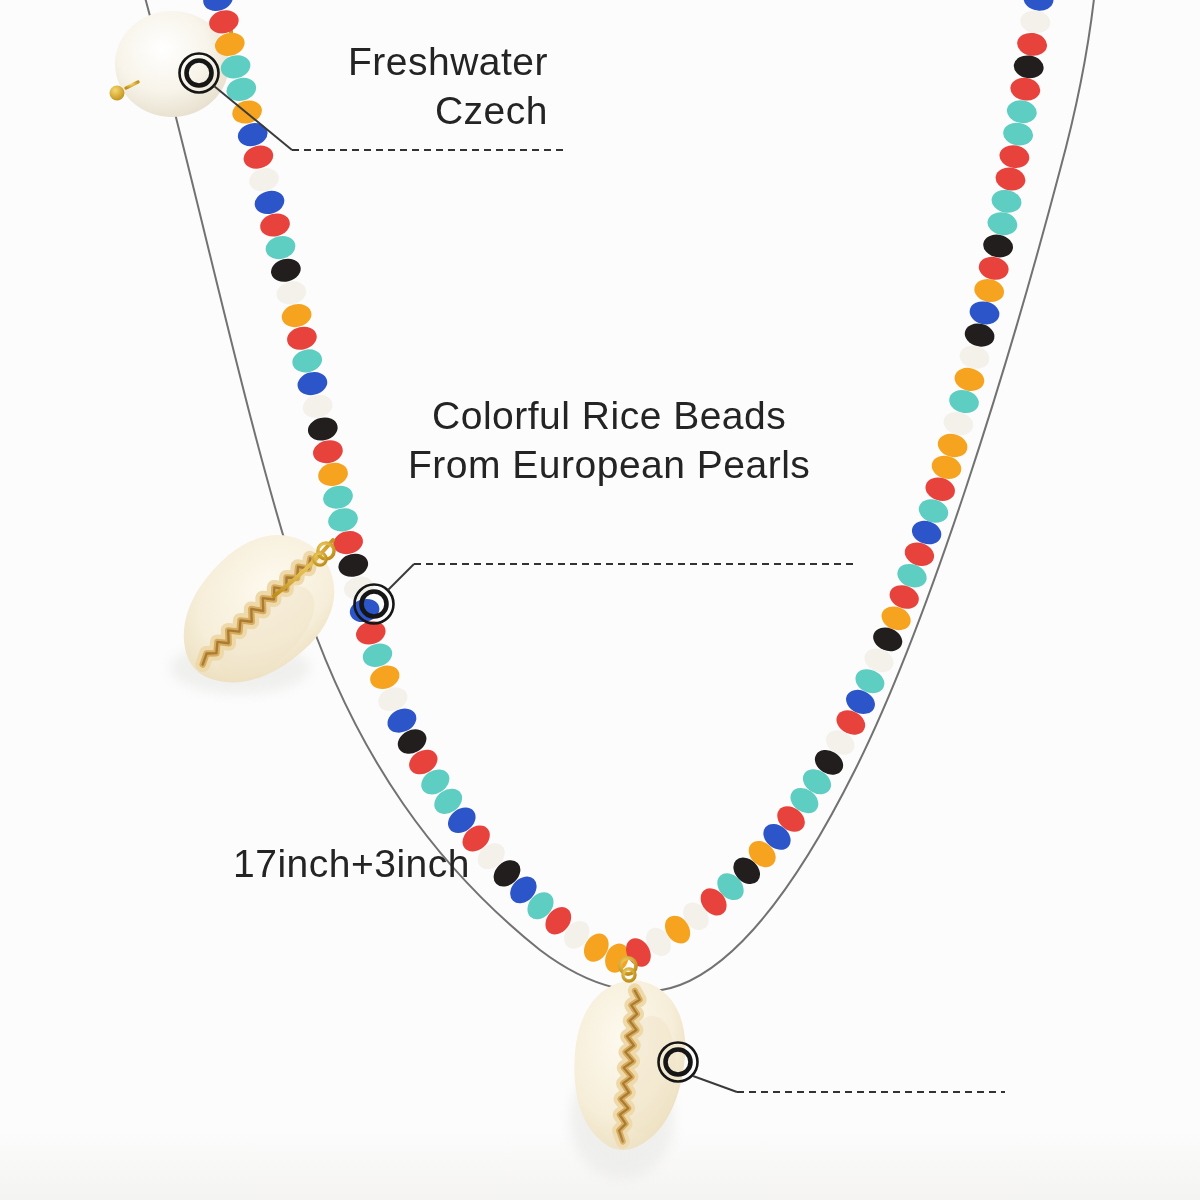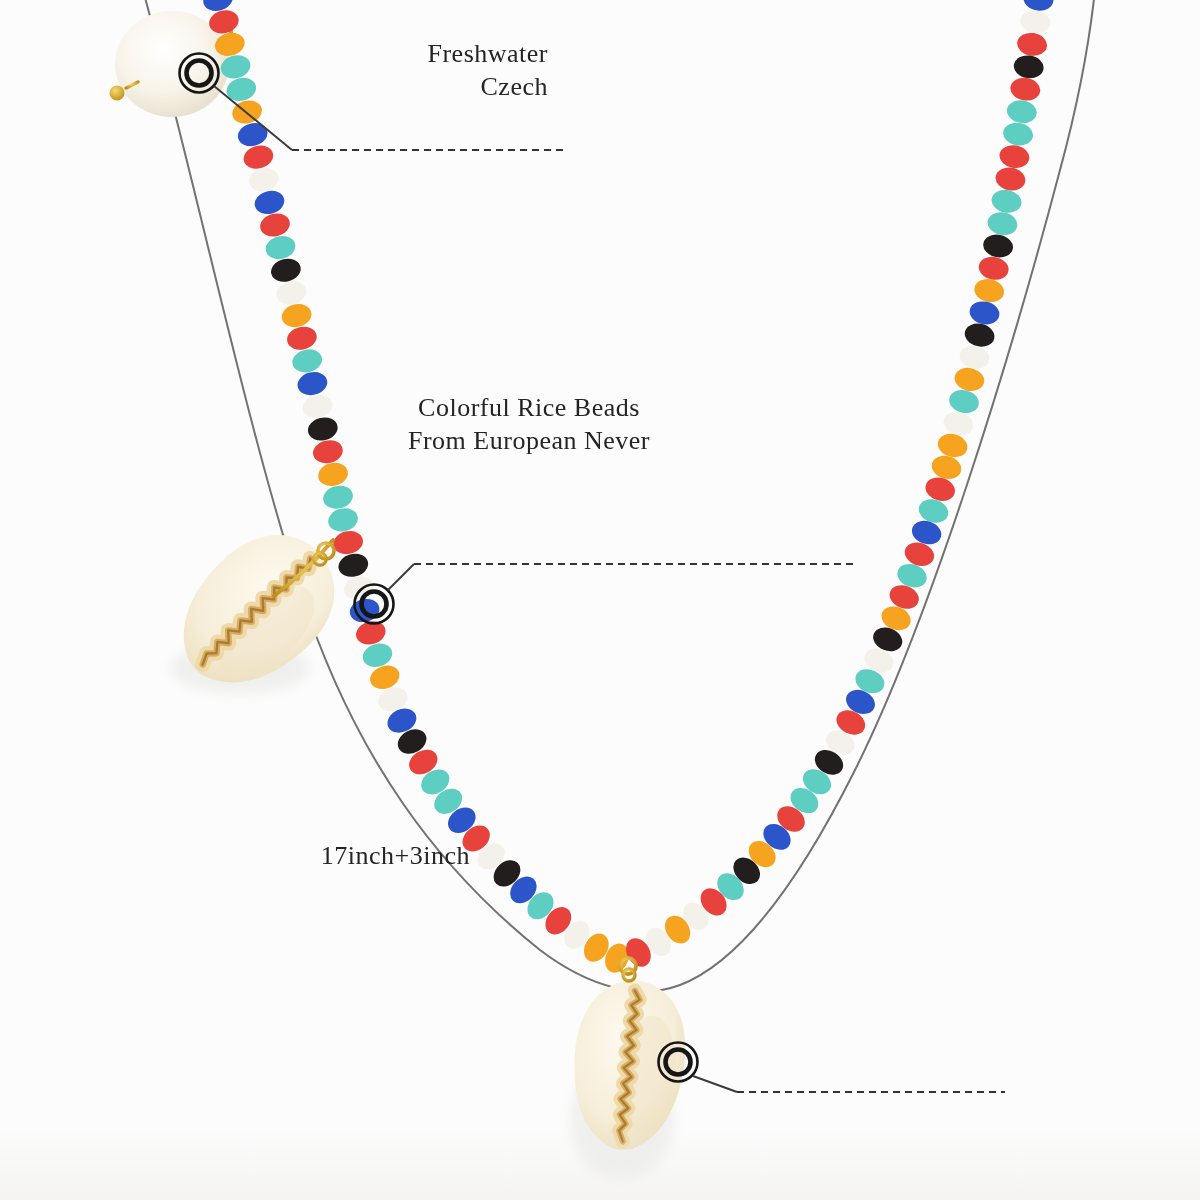--- a/index.html
+++ b/index.html
@@ -4,23 +4,23 @@
 <style>
   :root{
     --background:#fcfcfc; --text:#242424; --annotation-line:#3a3a3a;
     --chain:#4f4f4f; --gold:#d7a326; --marker:#161616;
   }
   html,body{margin:0;padding:0;}
   body{background:#e9e9e9;font-family:"DejaVu Sans","Liberation Sans",sans-serif;}
   .stage{position:relative;width:1200px;height:1200px;background:var(--background);overflow:hidden;margin:0 auto;}
   .stage svg{position:absolute;left:0;top:0;}
   .label{
-    position:absolute;color:var(--text);font-size:26px;line-height:1.25;
+    position:absolute;color:var(--text);font-size:39px;line-height:1.25;
     letter-spacing:.5px;white-space:nowrap;
-    font-family:Liberation Serif, serif;
+    font-family:Liberation Sans, sans-serif;
   }
   .label span{display:block;}
   .align-right{text-align:right;}
   .align-left{text-align:center;}
   .bottom-fade{
     position:absolute;left:0;bottom:0;width:1200px;height:70px;
     background:linear-gradient(180deg,rgba(240,239,236,0) 0%,rgba(238,237,233,.55) 100%);
     pointer-events:none;
   }
 </style>
@@ -210,21 +210,21 @@
     <line x1="737" y1="1092" x2="1005" y2="1092" stroke="#333" stroke-width="2.2" stroke-dasharray="7 5"></line>
   </svg>
 
   <div class="label align-right" style="top:38px; right:652px;">
     <span>Freshwater</span>
     <span>Czech</span>
   </div>
 
   <div class="label align-left" style="top:392px; left:408px;">
     <span>Colorful Rice Beads</span>
-    <span>From European Never</span>
+    <span>From European Pearls</span>
   </div>
 
   <div class="label align-right" style="top:840px; right:730px;margin-left:24px;">
     <span>17inch+3inch</span>
   </div>
 
 
   <div class="bottom-fade"></div>
 </div>
 

